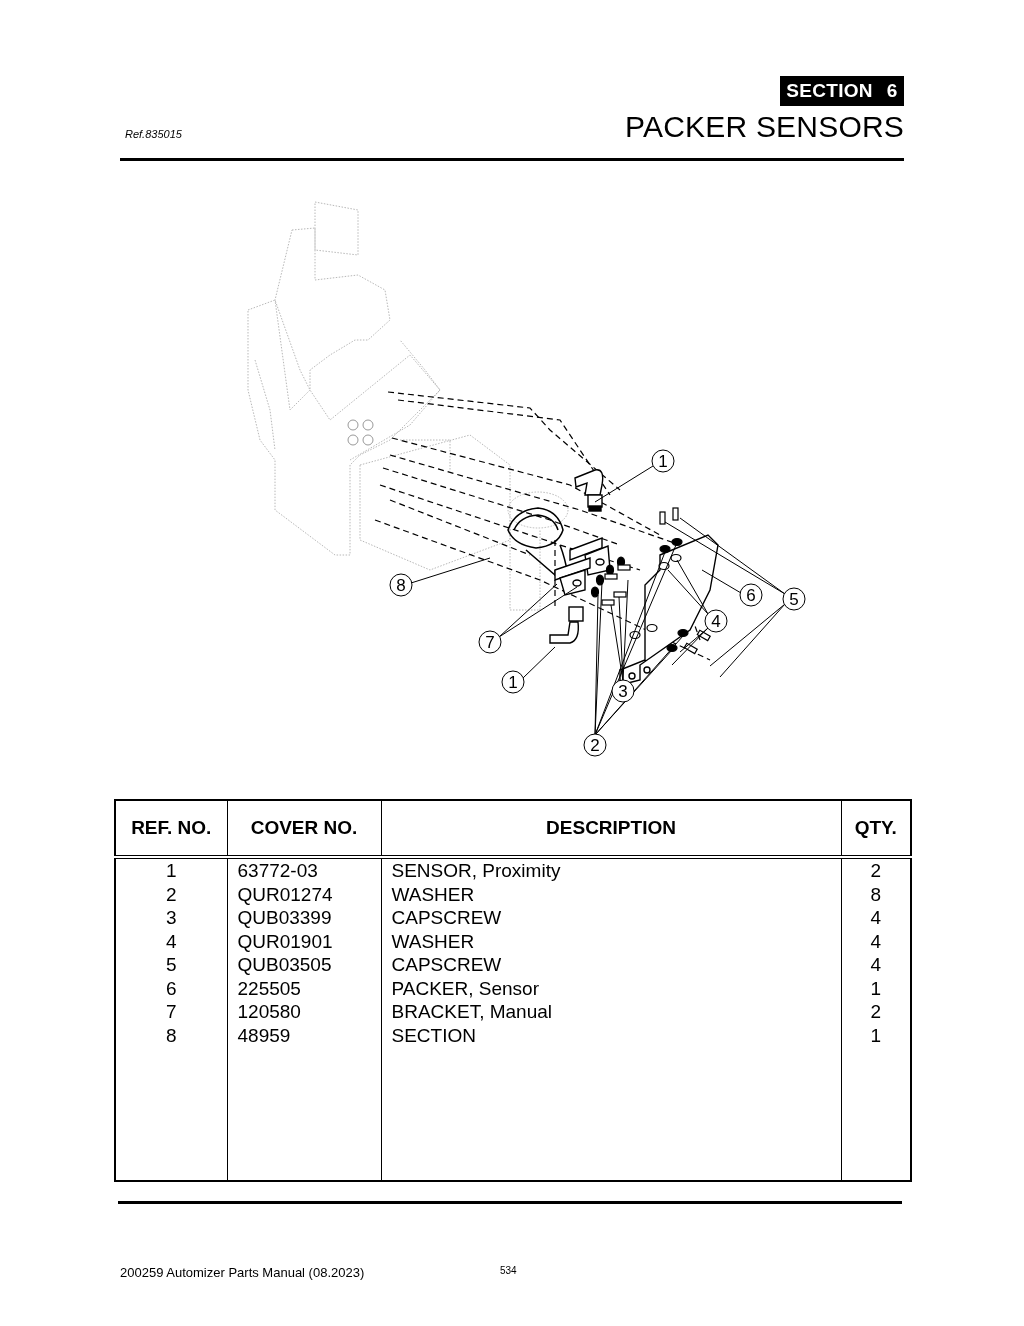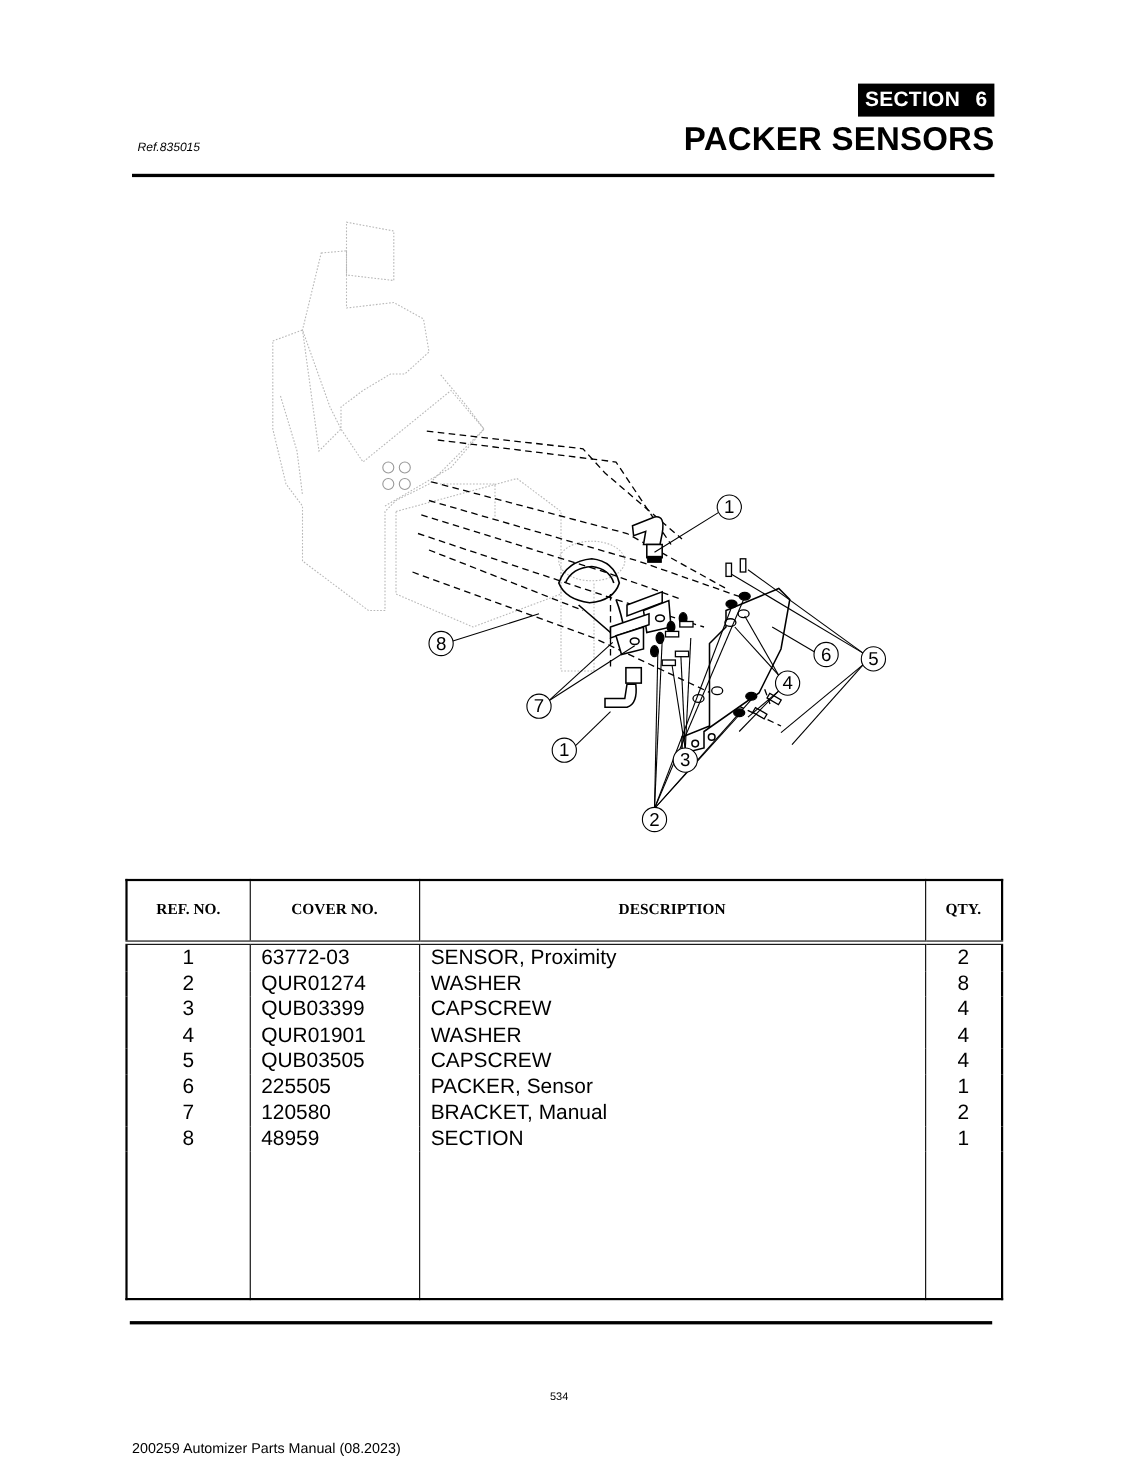--- a/index.html
+++ b/index.html
@@ -1,30 +1,30 @@
 <!DOCTYPE html>
 <html><head>
 <meta charset="utf-8">
 <style>
   html, body { margin:0; padding:0; background:#ffffff; }
   body { width:1024px; height:1326px; position:relative; overflow:hidden; font-family:"Liberation Sans", sans-serif; color:#000; }
   .section-badge { position:absolute; left:780px; top:76px; width:124px; height:30px; background:#000; color:#fff; font-weight:bold; font-size:19px; display:flex; align-items:center; justify-content:center; letter-spacing:0.3px; }
   .section-badge span + span { margin-left:14px; }
   .ref { position:absolute; left:125px; top:128px; font-size:11px; font-style:italic; }
-  .title { position:absolute; right:120px; top:110px; font-weight:bold; font-size:30px; letter-spacing:0.2px; }
+  .title { position:absolute; right:120px; top:110px; font-weight:normal; font-size:30px; letter-spacing:0.2px; }
   .rule-top { position:absolute; left:120px; top:158px; width:784px; height:3px; background:#000; }
   .diagram { position:absolute; left:240px; top:190px; width:580px; height:580px; }
   table.parts { position:absolute; left:114px; top:799px; width:796px; height:383px; border-collapse:collapse; border:2.5px solid #000; font-size:19px; table-layout:fixed; }
-  table.parts th { font-weight:bold; height:28px; border-left:1.5px solid #000; border-bottom:4px double #000; padding:13px; font-size:14px;font-family:Liberation Serif, serif; }
+  table.parts th { font-weight:bold; height:28px; border-left:1.5px solid #000; border-bottom:4px double #000; padding:13px; font-size:19px; }
   table.parts th:first-child, table.parts td:first-child { border-left:none; }
   table.parts td { border-left:1.5px solid #000; padding:0 0 0 10px; height:23.5px; line-height:23px; vertical-align:top; }
   table.parts td.c { text-align:center; padding:0; }
   table.parts tr.filler td { height:auto; }
   .rule-bottom { position:absolute; left:118px; top:1201px; width:784px; height:3px; background:#000; }
-  .footer-left { position:absolute; left:120px; top:1265px; font-size:13px;margin-top:44px; }
+  .footer-left { position:absolute; left:120px; top:1265px; font-size:13px; }
   .footer-page { position:absolute; left:500px; top:1265px; font-size:10px; }
   .callout circle { fill:#fff; stroke:#000; stroke-width:1; }
   .callout text { font-family:"Liberation Sans", sans-serif; font-size:17px; text-anchor:middle; dominant-baseline:central; }
 </style>
 </head>
 <body>
 
 <div class="section-badge">
   <span>SECTION</span>
   <span>6</span>

